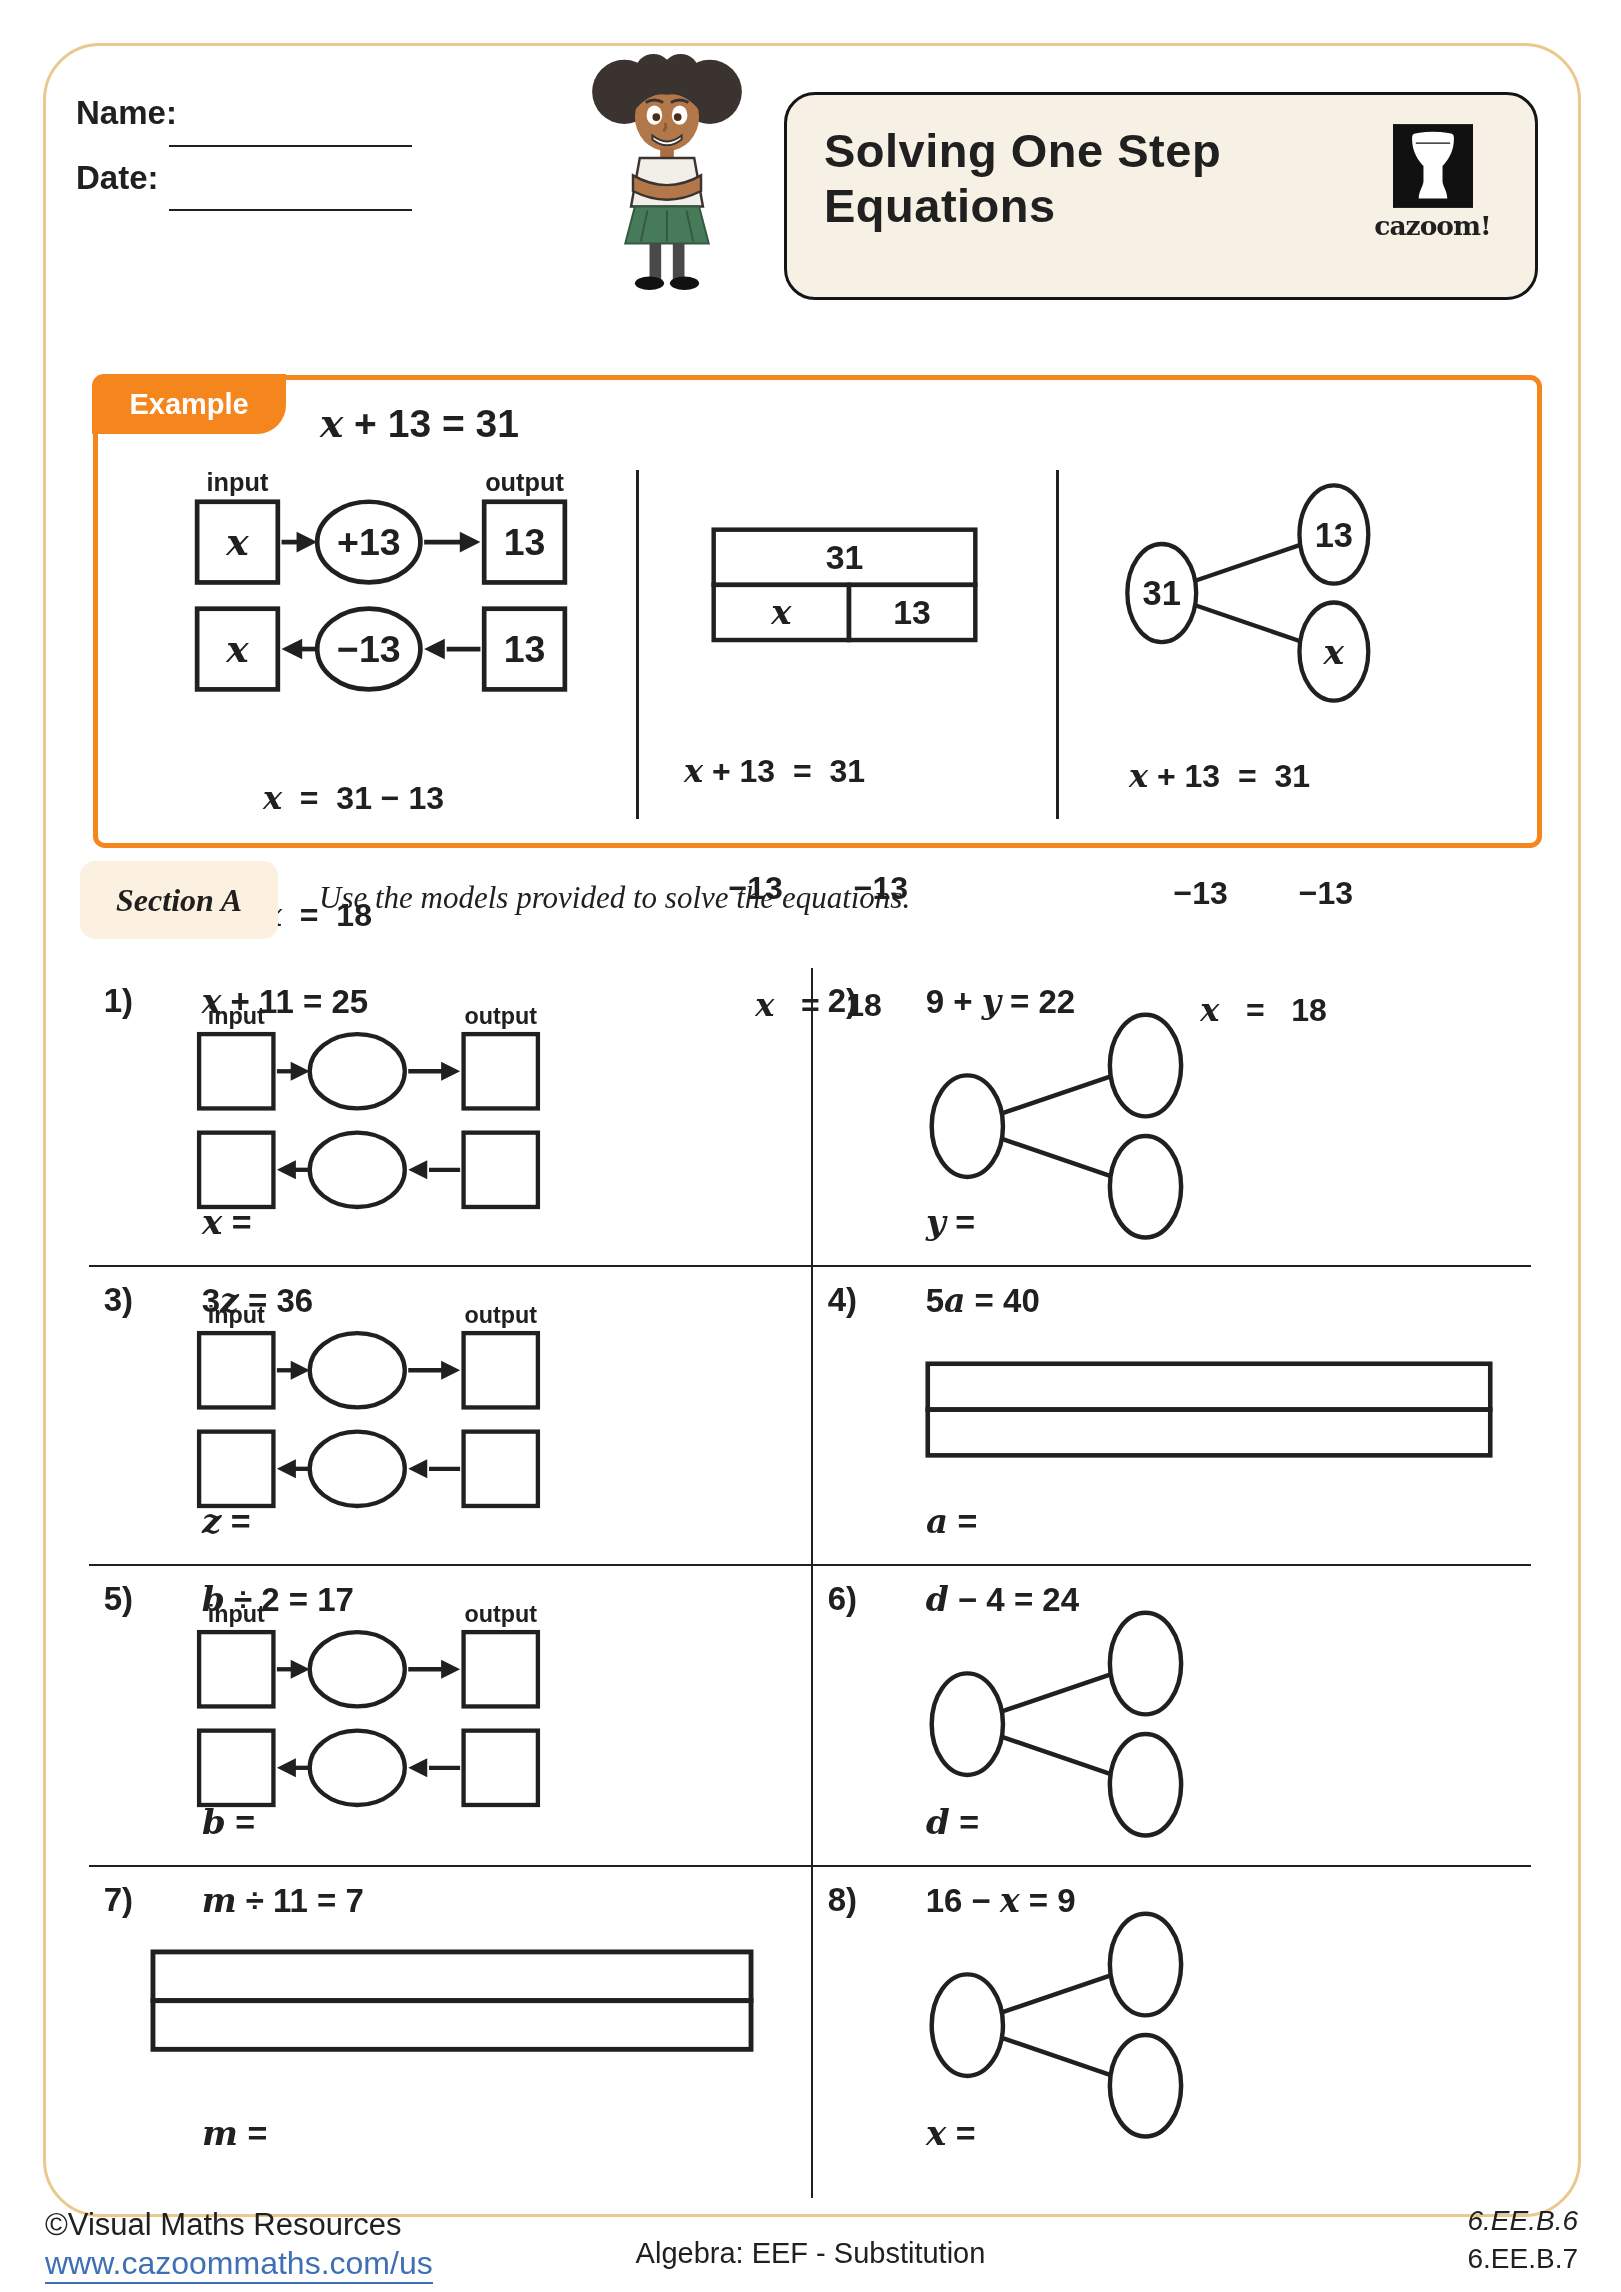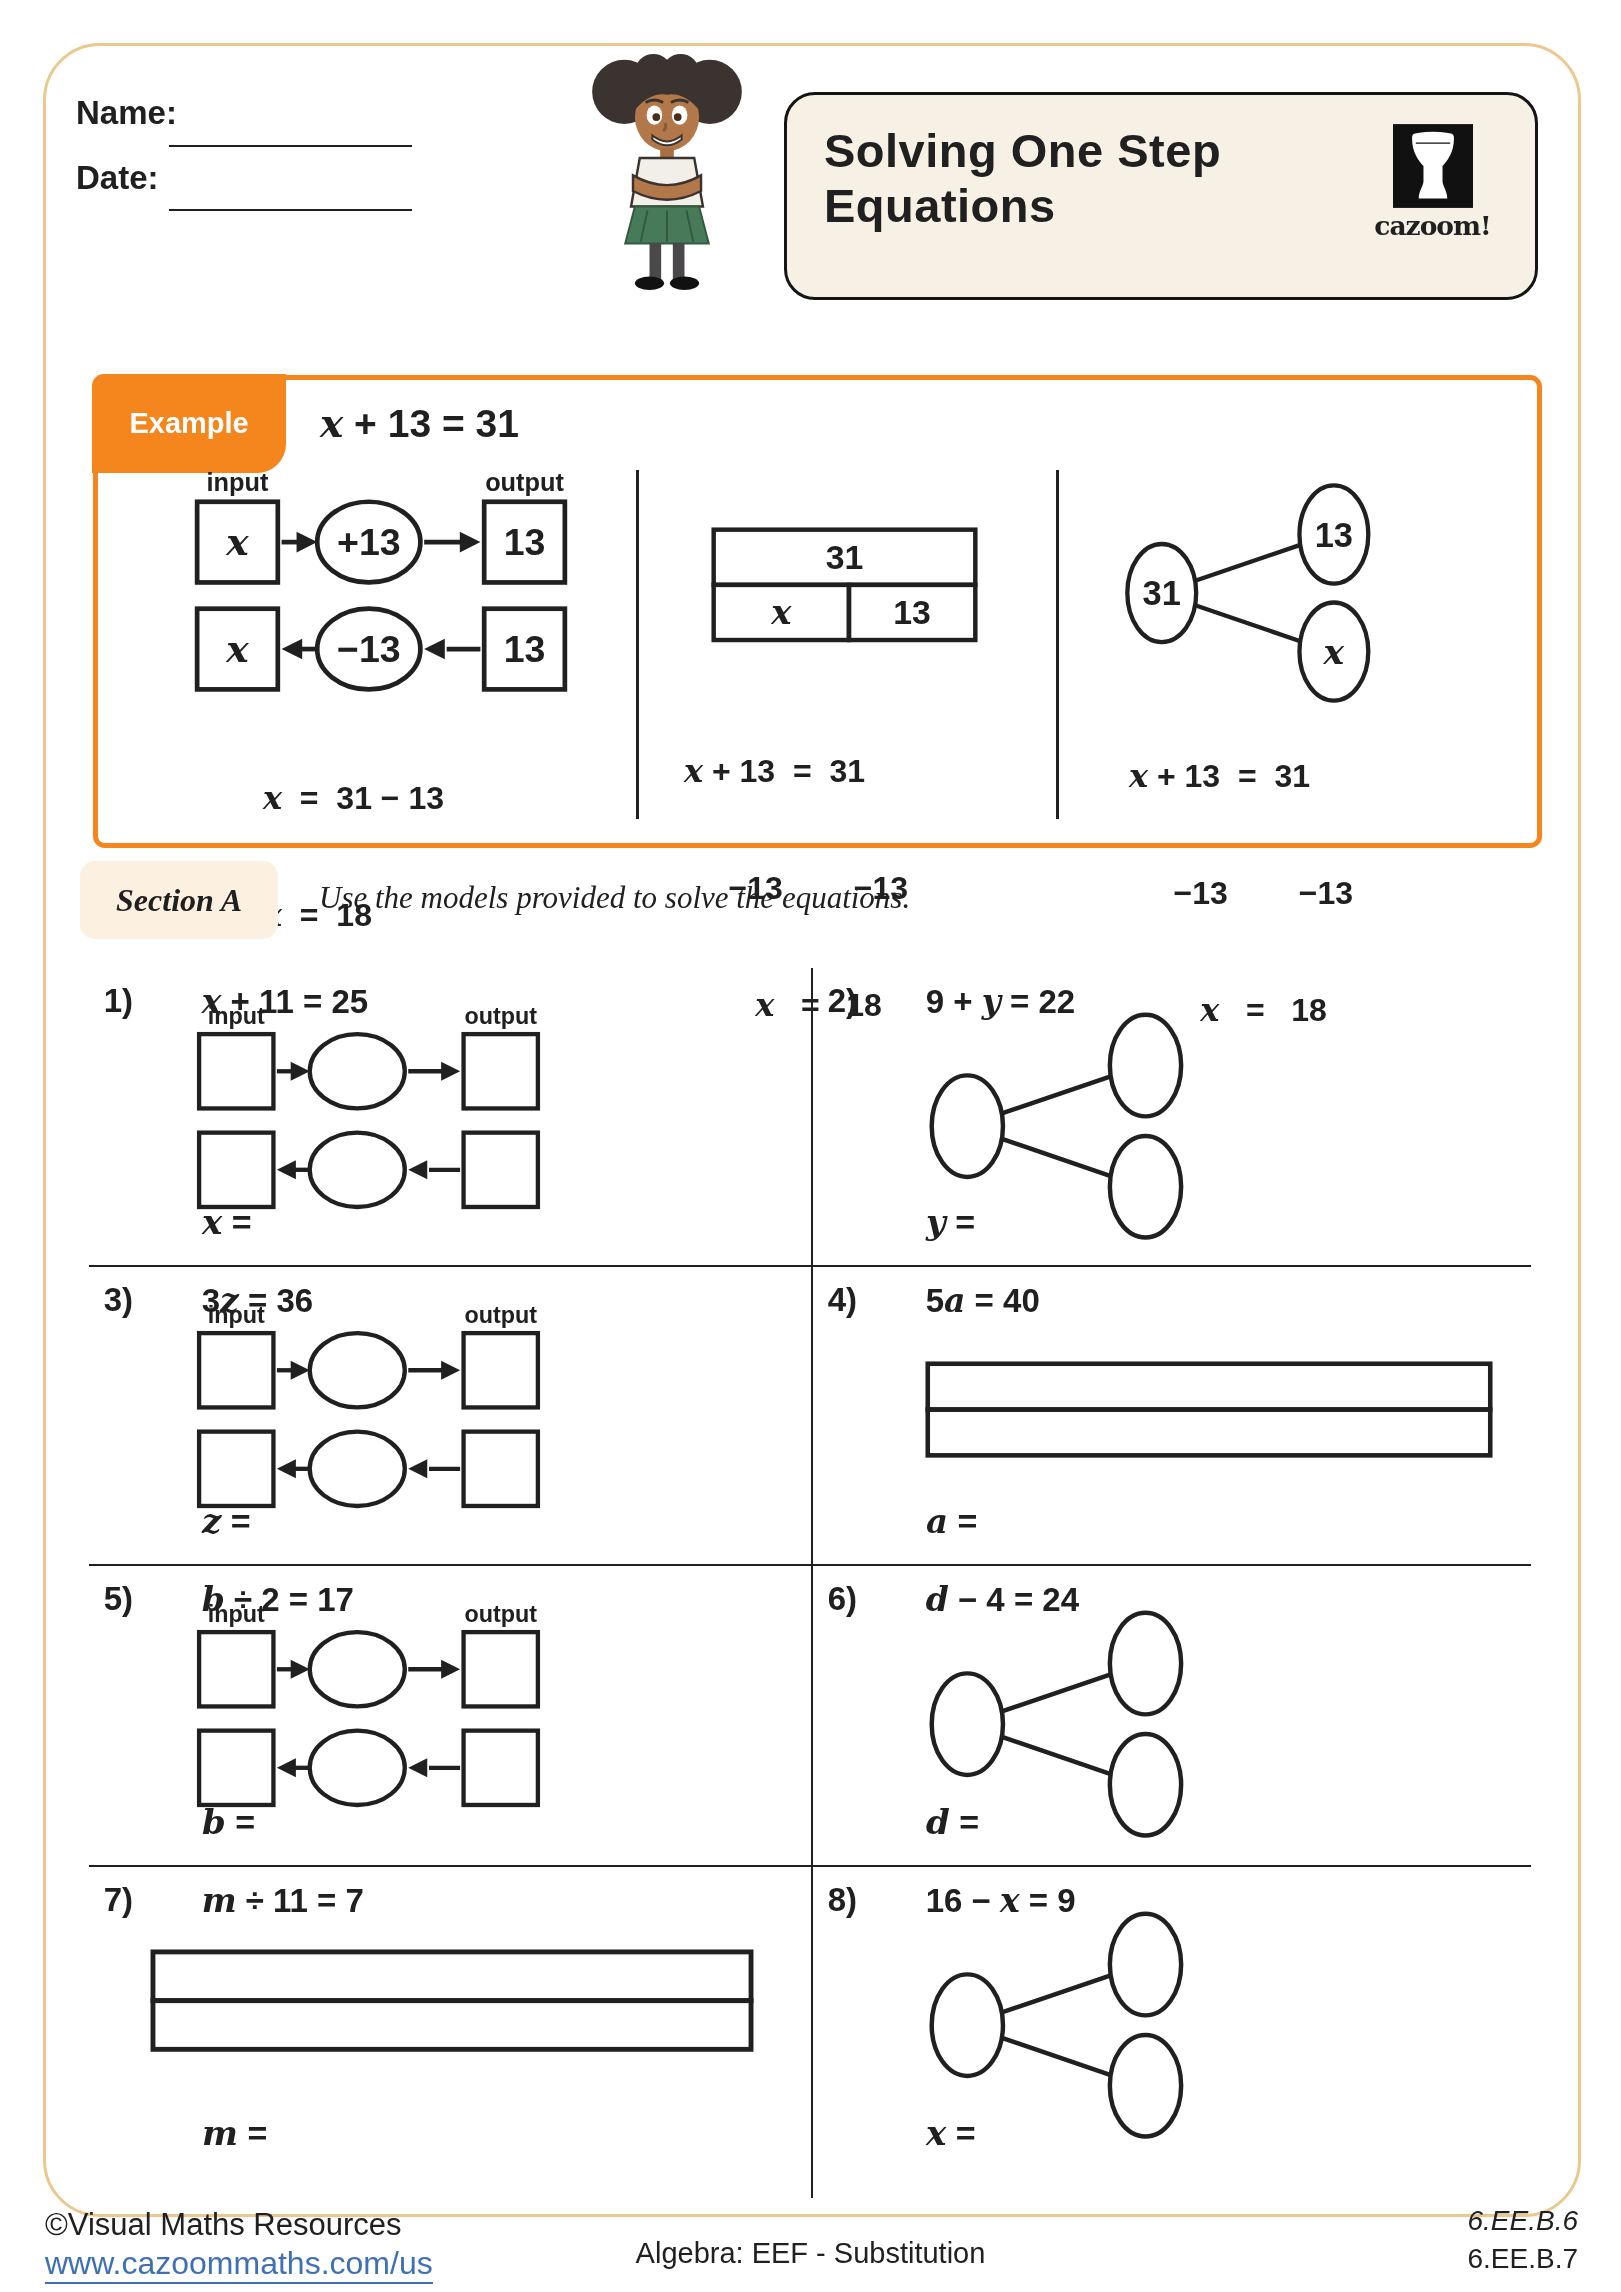--- a/index.html
+++ b/index.html
@@ -17,21 +17,21 @@
   .title-box{left:784px;top:84px;width:748px;height:202px;background:#f6f1e4;border:3.4px solid #151515;border-radius:31px;margin-top:8px;}
   .title-text{left:37px;top:29px;font-size:47px;line-height:1.17;font-weight:bold;letter-spacing:0.5px;}
   .logo{right:39px;top:29px;width:127px;text-align:center;}
   .logo svg{width:80px;height:84px;display:block;margin:0 auto;}
   .logo-word{font-family:"DejaVu Serif",serif;font-weight:bold;font-size:26.5px;letter-spacing:-1px;margin-top:2px;}
 
   .intro{left:93px;top:314px;font-family:"Liberation Serif",serif;font-style:italic;font-size:30px;}
 
   
   .example-box{left:93px;top:375px;width:1439px;height:463px;border:5.9px solid #f5861d;border-radius:11.8px;}
-  .example-tab{left:-5.9px;top:-5.9px;width:194px;height:99px;background:#f5861d;border-radius:11.8px 0 29px 0;color:#ffffff;font-size:29px;font-weight:bold;display:flex;align-items:center;justify-content:center;}
+  .example-tab{left:-5.9px;top:-5.9px;width:194px;height:60px;background:#f5861d;border-radius:11.8px 0 29px 0;color:#ffffff;font-size:29px;font-weight:bold;display:flex;align-items:center;justify-content:center;}
   .example-eq{left:222px;top:19.6px;font-size:39px;font-weight:bold;}
   .ex-div{width:2.5px;background:#202020;top:90px;height:349px;}
   .model{position:absolute;}
   .model svg{width:100%;height:auto;display:block;}
   .working{position:absolute;font-size:32px;font-weight:bold;line-height:39px;white-space:pre;}
 
   .ex-machine{left:86px;top:88px;width:394px;}
   .ex-machine-working{left:165px;top:321px;}
   .ex-bar{left:613px;top:147px;width:267px;}
   .ex-bar-working{left:586px;top:294px;}

